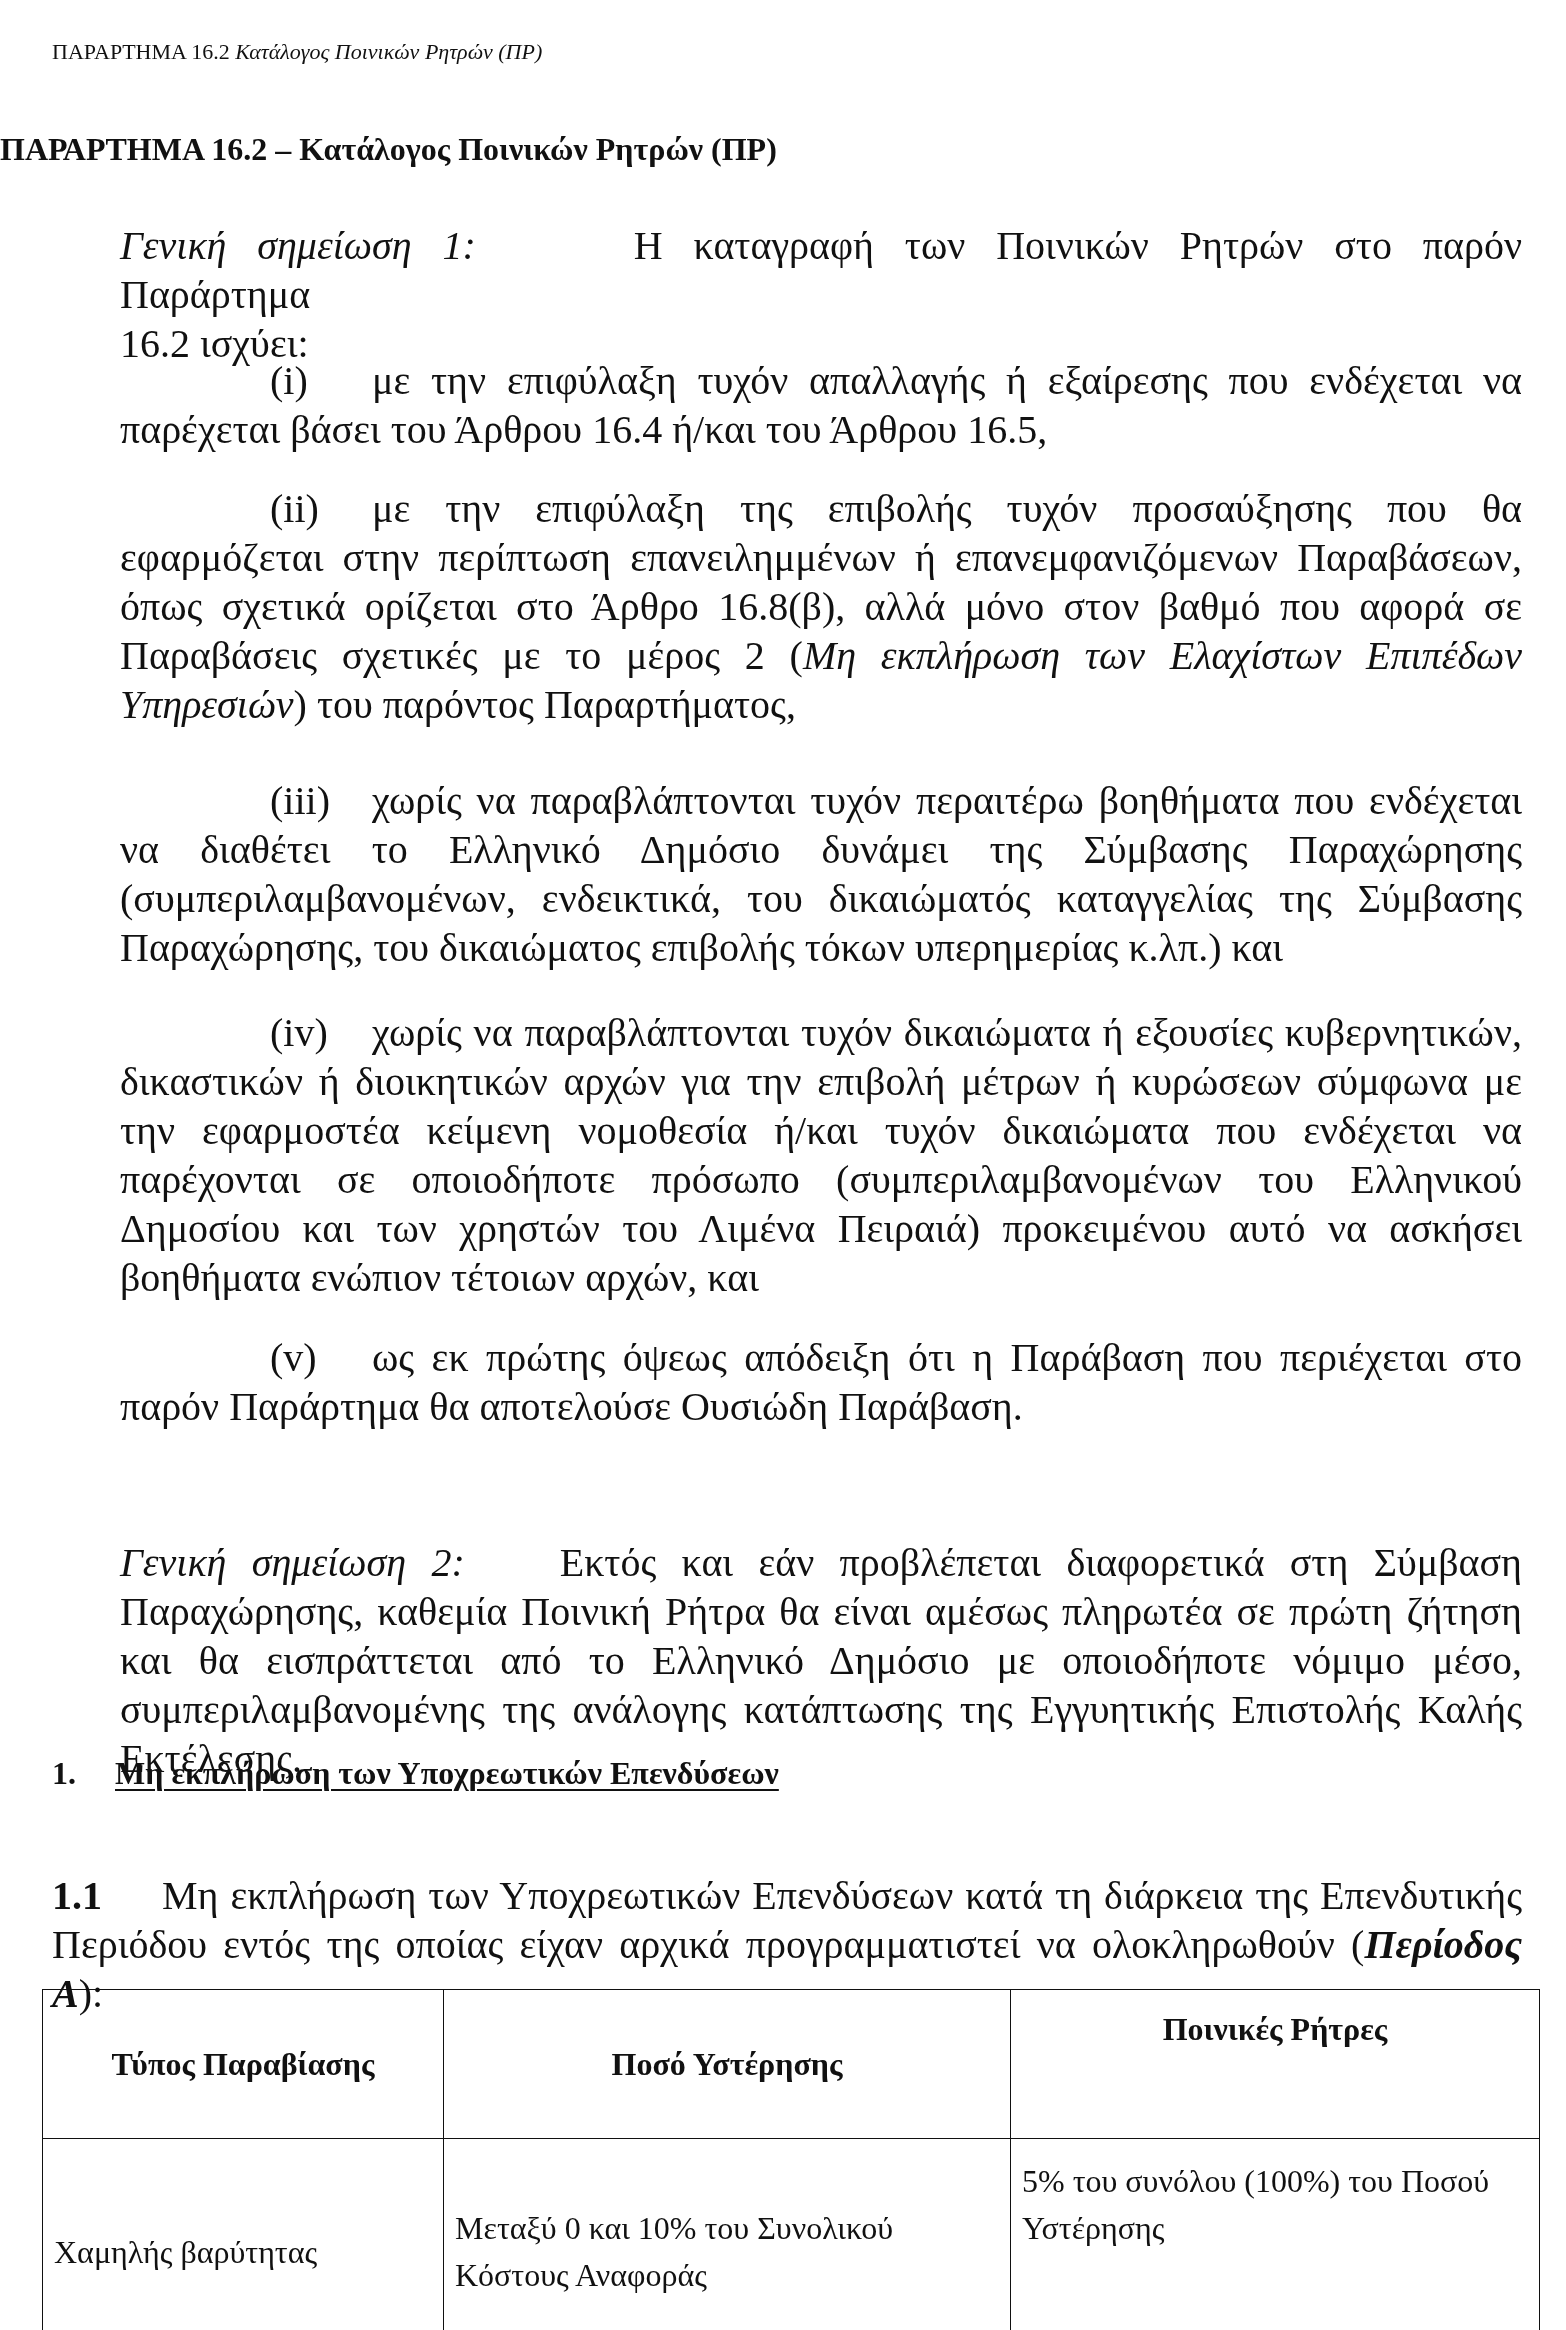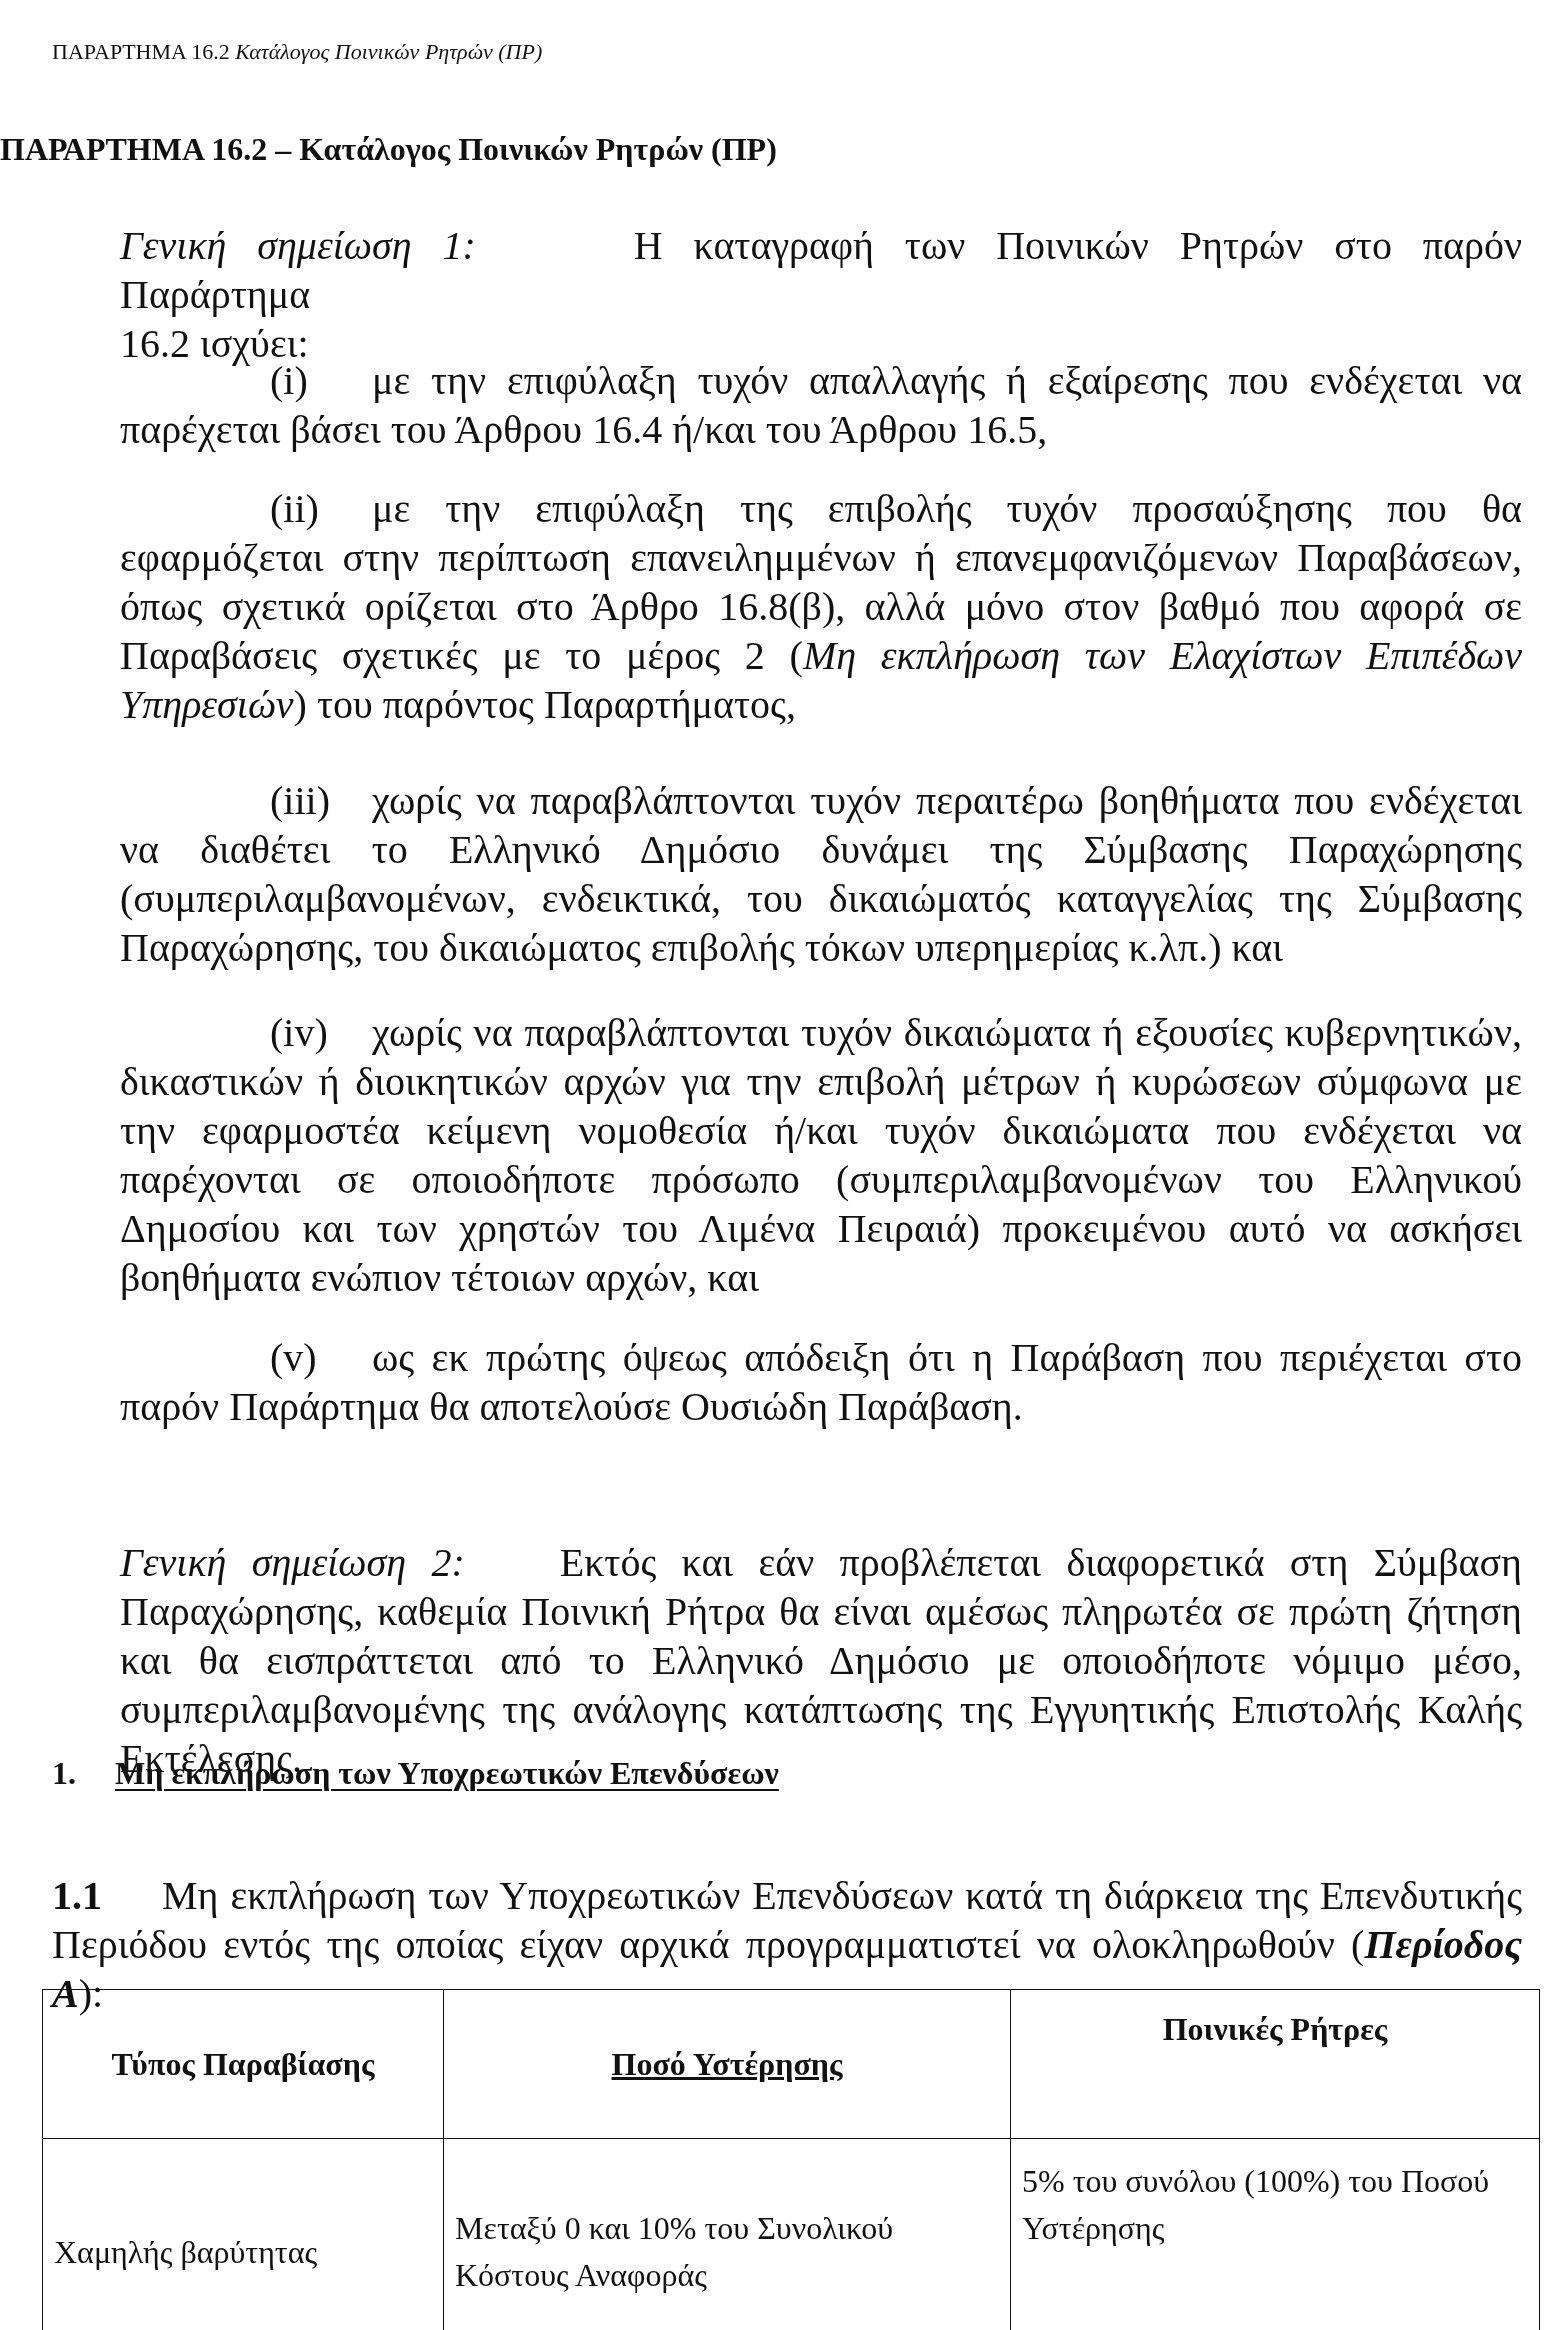--- a/index.html
+++ b/index.html
@@ -37,21 +37,21 @@
 
   table.penalties {
     position: absolute; left: 42px; top: 1989px; width: 1498px;
     border-collapse: collapse; font-size: 32px; line-height: 47px;
   }
   table.penalties td, table.penalties th {
     border: 1.6px solid #111; padding: 6.3px 11px; vertical-align: middle;
   }
   table.penalties th { font-weight: bold; text-align: center; height: 126px; }
   table.penalties th.c1 { width: 378px; }
-  table.penalties th.c2 { width: 544px; text-decoration: underline; }
+  table.penalties th.c2 { width: 544px; }
   table.penalties th.c3 { vertical-align: top; padding-top: 15.8px; }
   table.penalties td { text-align: left; }
   table.penalties tr.r1 td { height: 201px; }
   table.penalties tr.r1 td.c3 { vertical-align: top; padding-top: 19px; }
 </style>
 </head>
 <body>
 
 <div class="abs running-header">
   <span>ΠΑΡΑΡΤΗΜΑ 16.2</span>

